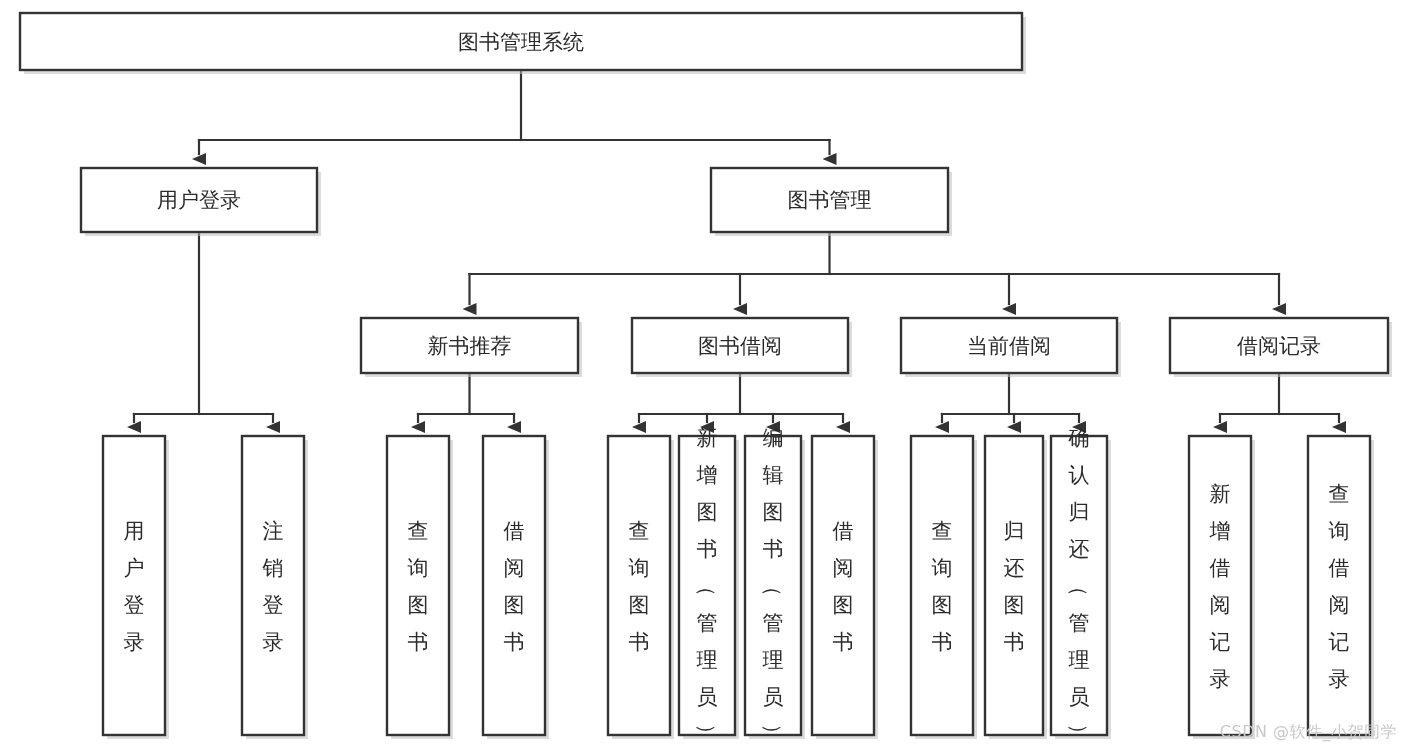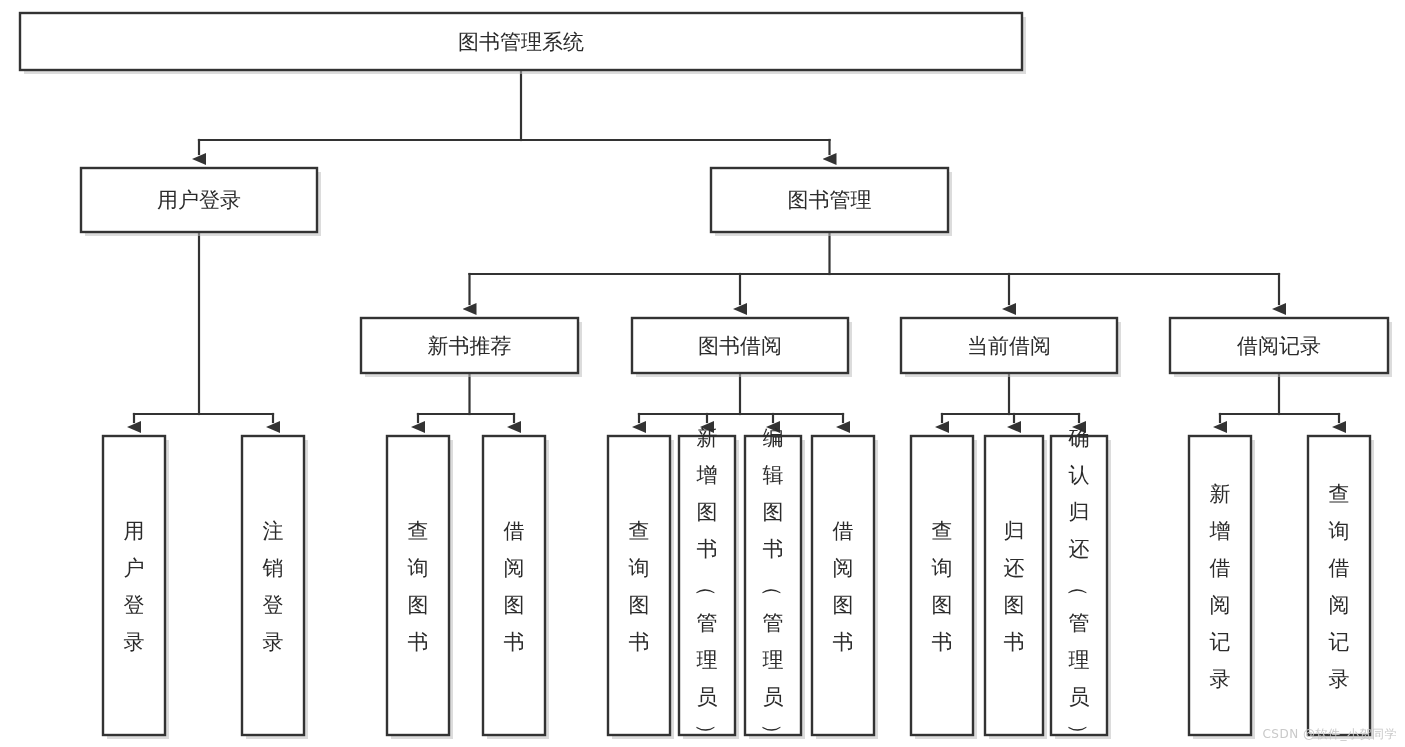--- a/index.html
+++ b/index.html
@@ -34,21 +34,21 @@
   }
   .label-v-char{
     font-size:21px;
     fill:#2b2b2b;
     text-anchor:middle;
   }
   .watermark{
     position:absolute;
     right:8px;
     bottom:4px;
-    font-size:12px;
+    font-size:16px;
     color:#c9c9c9;
     letter-spacing:.5px;
     white-space:nowrap;
     pointer-events:none;
   }
 </style>
 </head>
 <body>
 
 <svg id="canvas" viewBox="0 0 1405 747">

